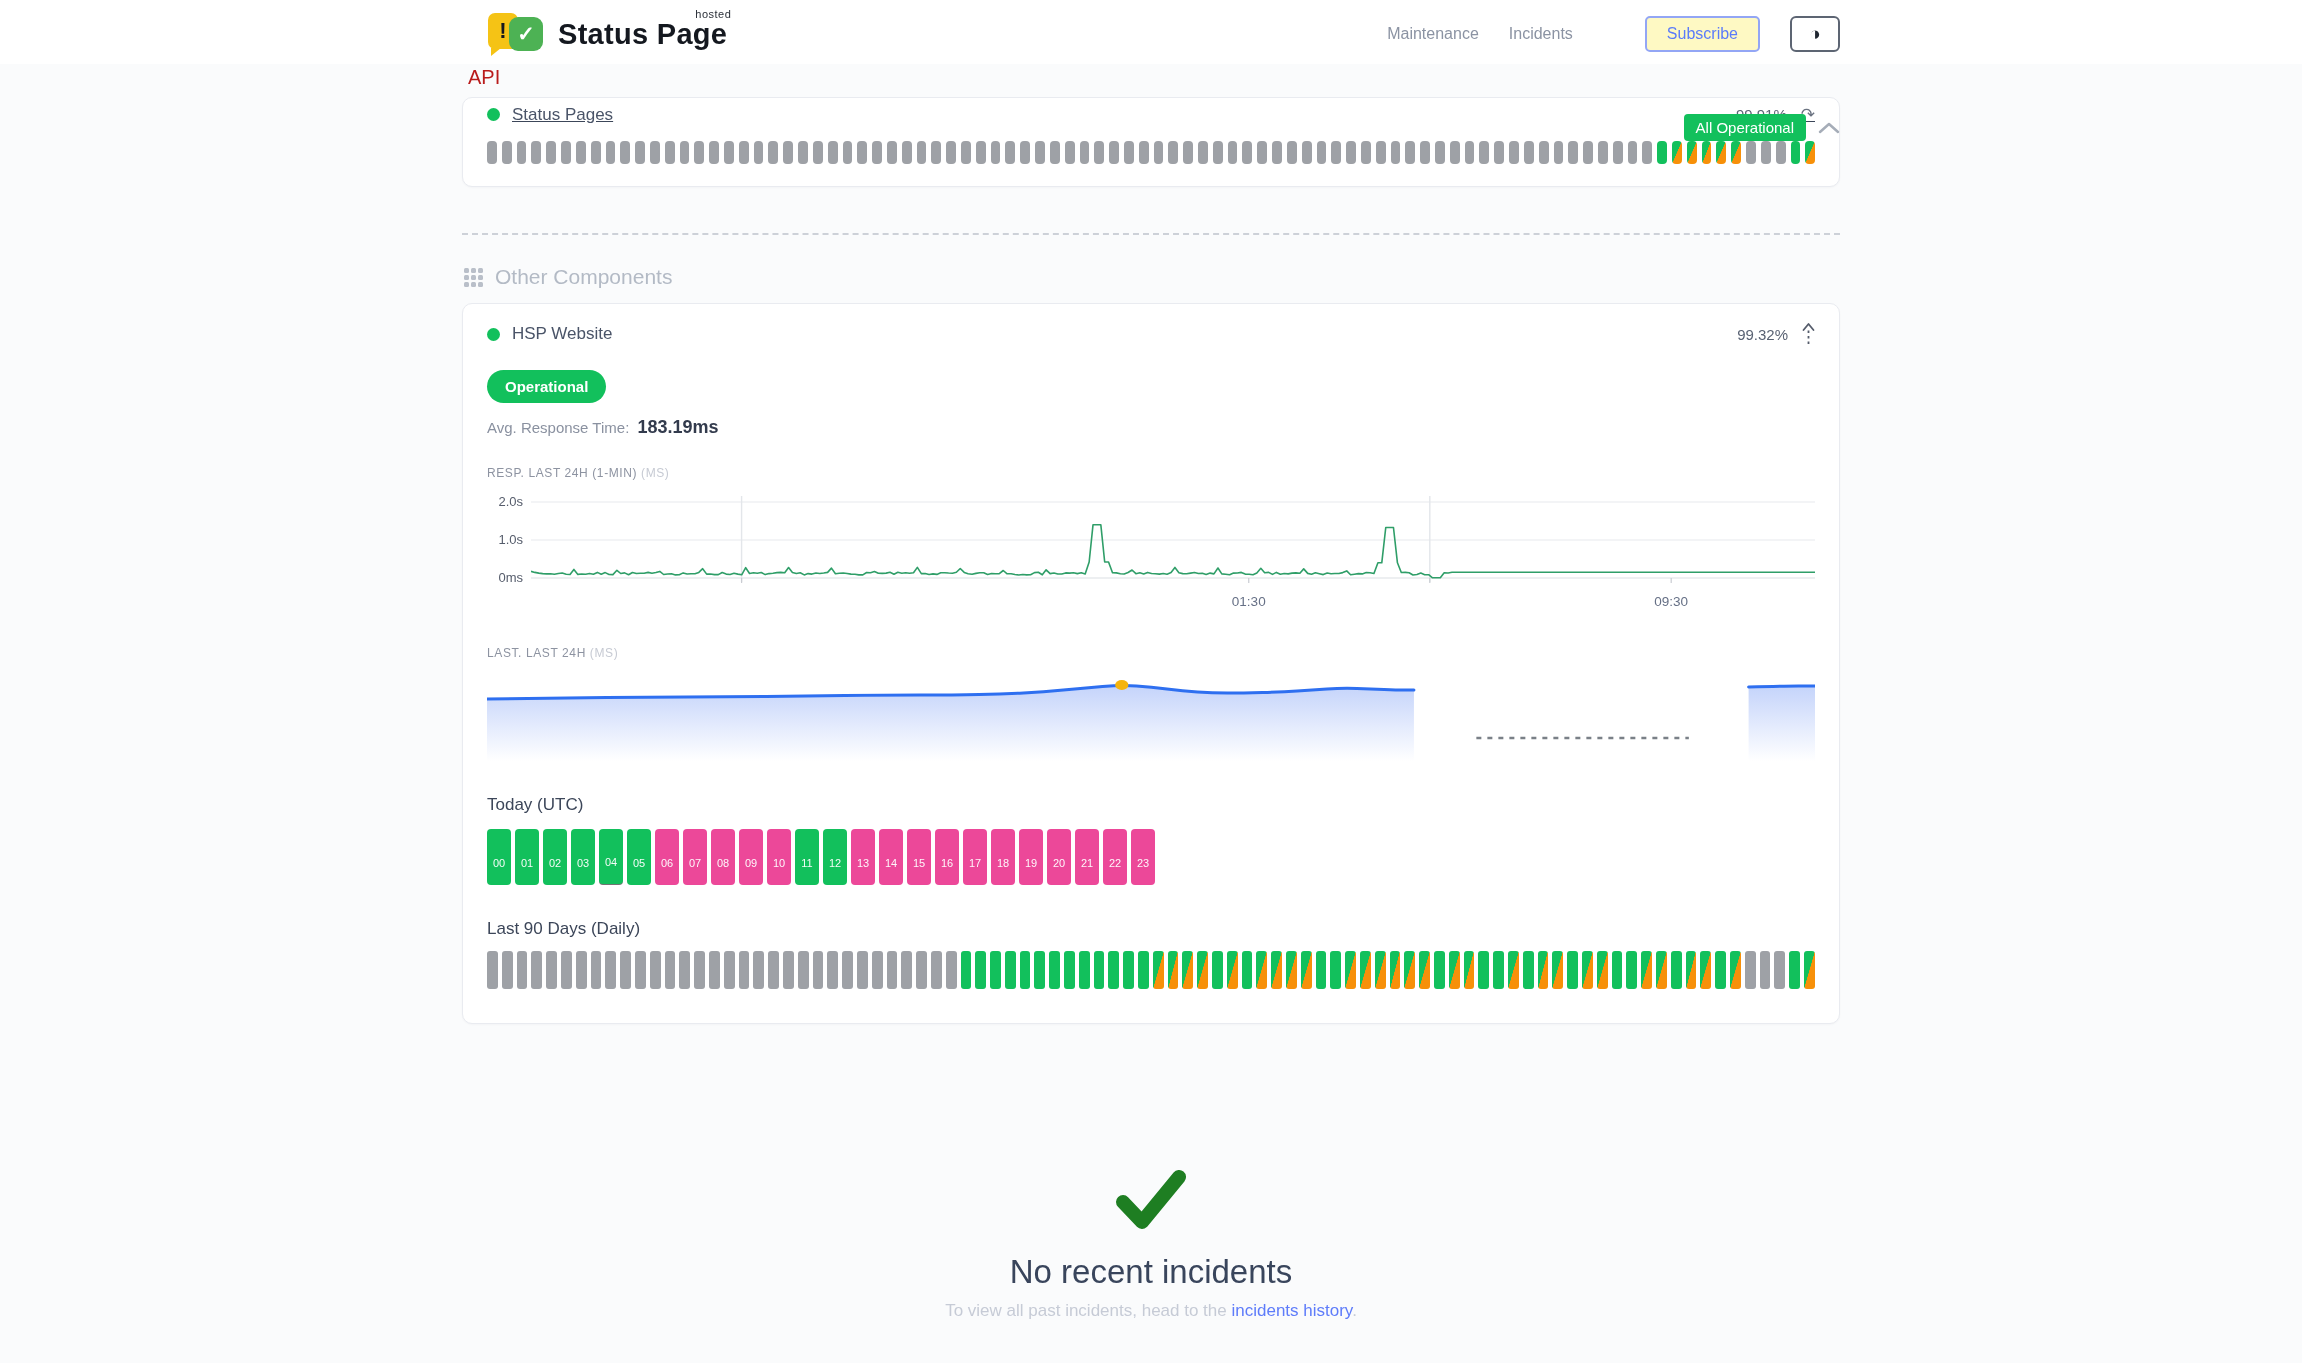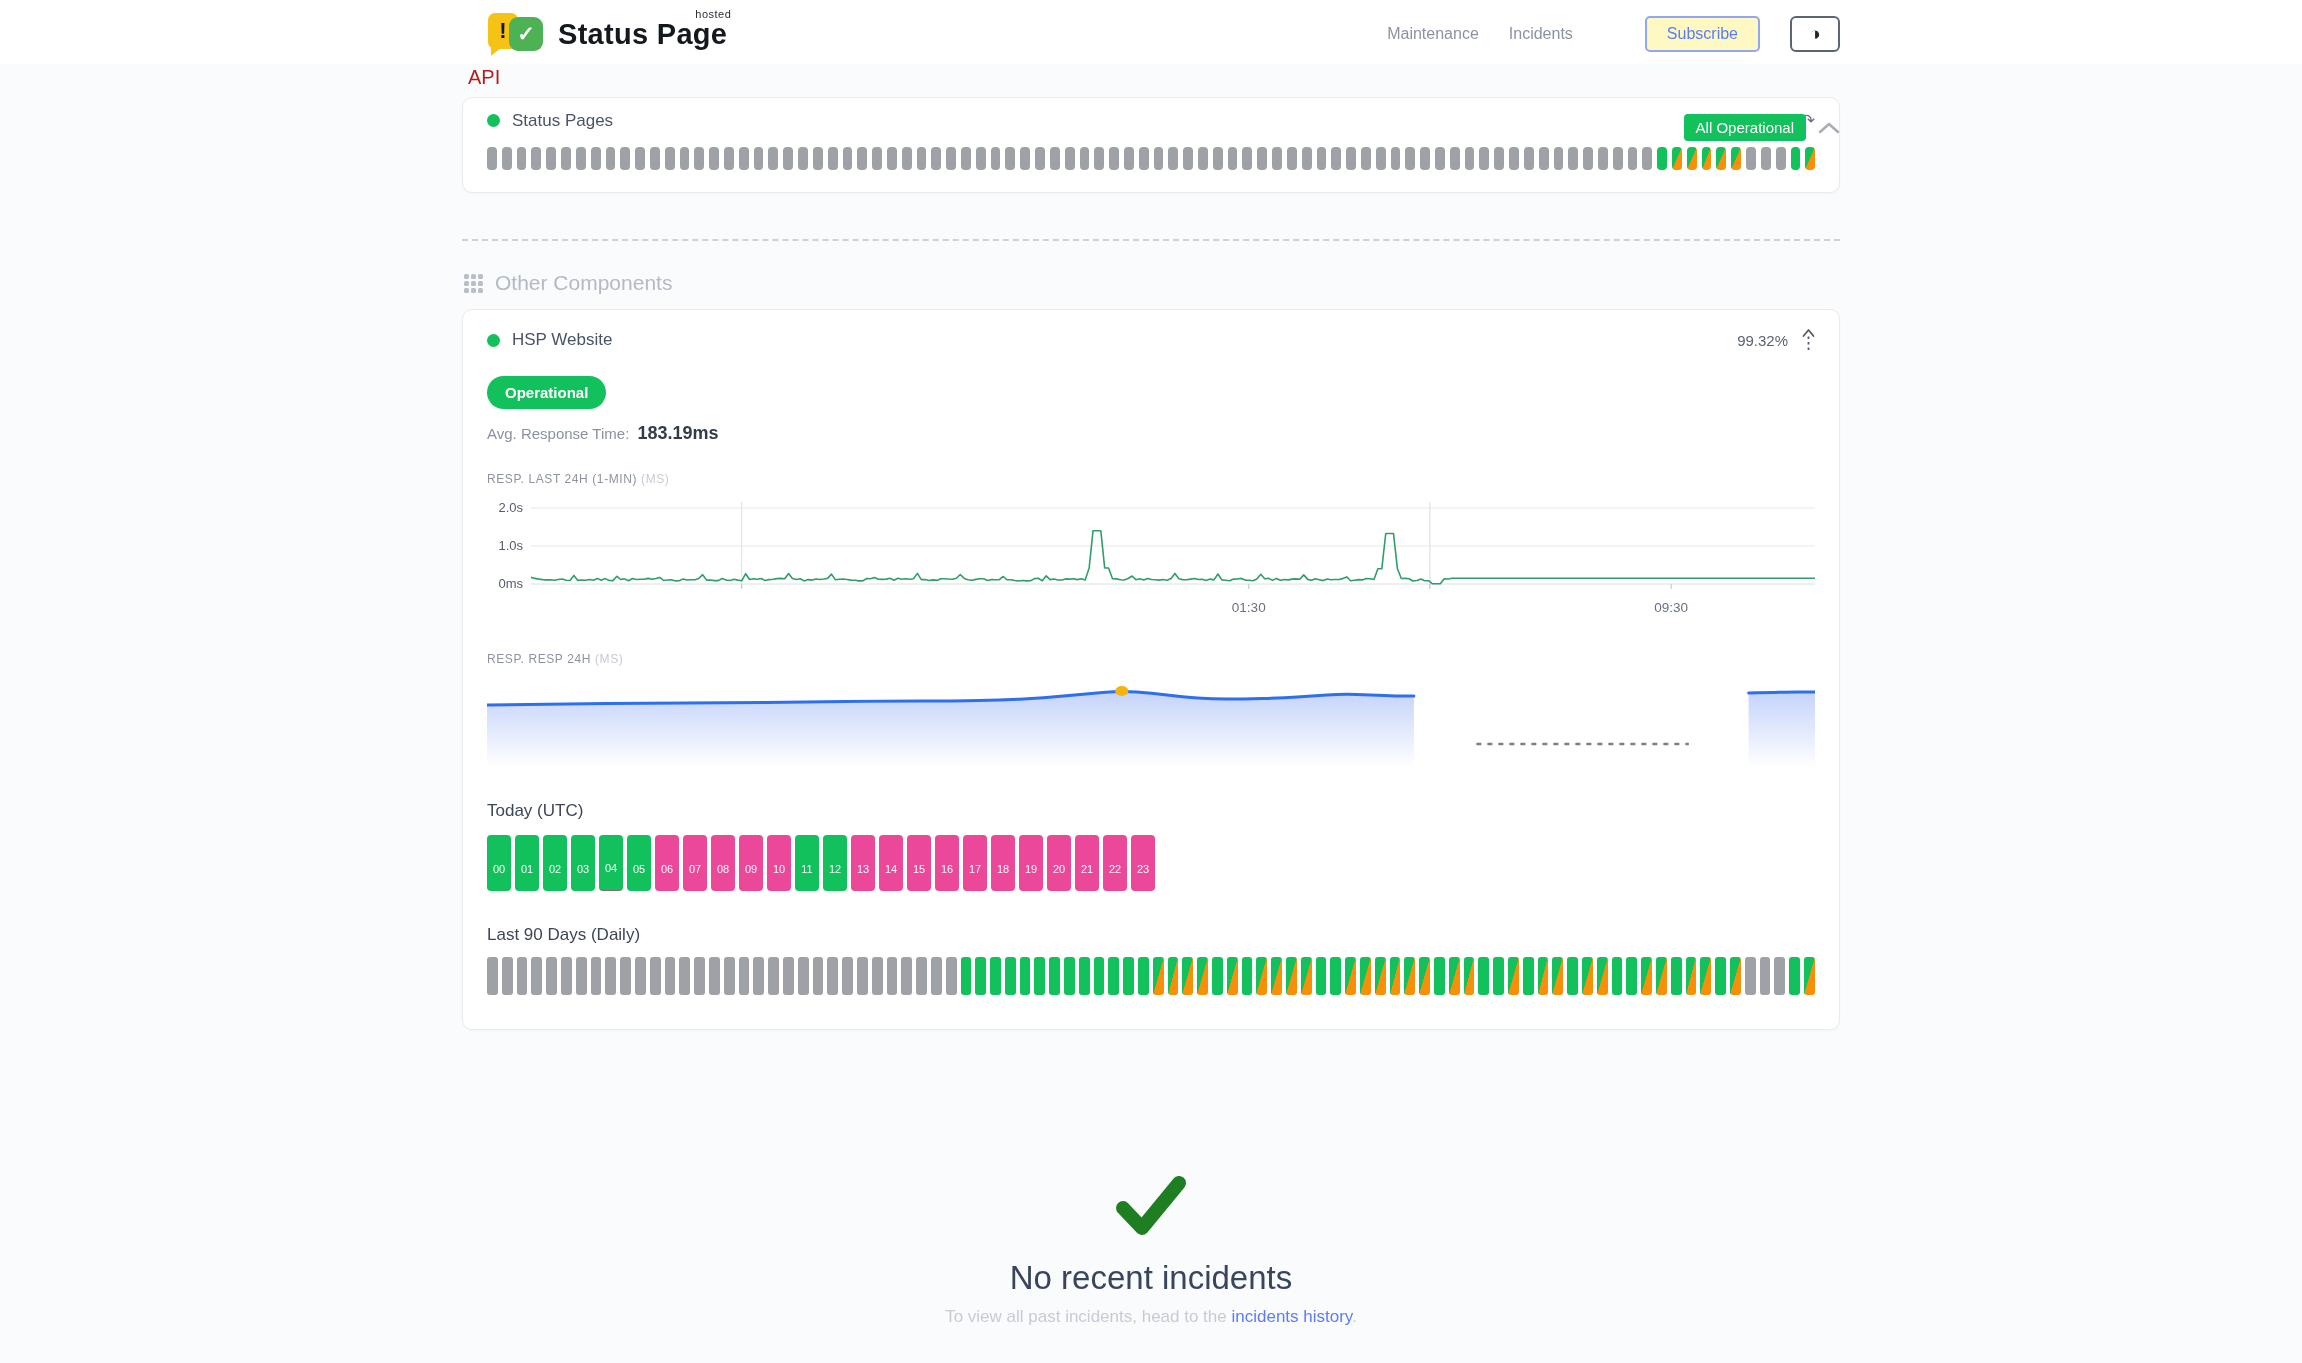--- a/index.html
+++ b/index.html
@@ -54,21 +54,21 @@
     background:#12c05c; color:#fff; font-size:15px; padding:5px 12px; border-radius:4px;
   }
   .caret-up { cursor:pointer; display:flex; }
 
   
   .section-title-sm { font-size:20px; color:#b91c1c; margin:2px 0 8px 6px; }
   .card {
     background:#fff; border:1px solid #e9ebf0; border-radius:10px;
     box-shadow:0 1px 2px rgba(20,30,60,.03);
   }
-  .card1 { padding:12px 24px 22px; }
+  .card1 { padding:6px 24px 22px;text-decoration:underline; }
   .comp-row { display:flex; align-items:center; }
   .dot { width:13px; height:13px; border-radius:50%; background:#12c05c; margin-right:12px; }
   .comp-name { font-size:17px; color:#4a5468; }
   .comp-right { margin-left:auto; display:flex; align-items:center; gap:14px; }
   .comp-pct { font-size:15px; color:#596273; }
   .icon-btn { color:#6a7280; font-size:17px; cursor:pointer; background:none; border:none; display:flex; align-items:center; }
 
   .bars-row { display:flex; gap:5px; margin-top:16px; }
   .bars-row .bar { flex:1; height:23px; border-radius:4px; cursor:pointer; }
   .bar-gray { background:#9ea1a6; }
@@ -331,21 +331,21 @@
             <line x1="559" y1="88" x2="559" y2="93" stroke="#c9ccd2" stroke-width="1.2" vector-effect="non-scaling-stroke"></line>
             <line x1="888" y1="88" x2="888" y2="93" stroke="#c9ccd2" stroke-width="1.2" vector-effect="non-scaling-stroke"></line>
             <polyline points="0.0,81.3 3.0,82.4 6.1,83.1 9.1,83.6 12.2,83.9 15.2,83.7 18.2,84.3 21.3,83.5 24.3,83.0 27.4,84.3 30.4,84.5 33.4,79.4 36.5,84.4 39.5,84.0 42.6,84.2 45.6,83.5 48.6,84.2 51.7,82.4 54.7,84.3 57.8,82.6 60.8,84.5 63.8,84.6 66.9,80.3 69.9,83.5 72.9,82.9 76.0,84.8 79.0,82.5 82.1,83.5 85.1,83.3 88.1,83.2 91.2,82.4 94.2,83.3 97.3,82.5 100.3,81.4 103.3,84.5 106.4,84.0 109.4,83.8 112.5,84.9 115.5,84.7 118.5,82.9 121.6,84.0 124.6,83.8 127.7,83.7 130.7,82.4 133.7,78.7 136.8,84.1 139.8,84.0 142.9,84.6 145.9,84.6 148.9,82.5 152.0,84.1 155.0,84.5 158.1,83.3 161.1,84.1 164.1,84.8 167.2,77.7 170.2,83.5 173.3,82.8 176.3,83.2 179.3,82.5 182.4,84.6 185.4,83.6 188.4,83.2 191.5,82.6 194.5,82.4 197.6,82.7 200.6,77.5 203.6,82.4 206.7,83.5 209.7,82.8 212.8,84.9 215.8,83.6 218.8,84.1 221.9,83.0 224.9,83.5 228.0,83.0 231.0,82.4 234.0,78.1 237.1,83.8 240.1,83.3 243.2,83.0 246.2,83.5 249.2,84.1 252.3,84.3 255.3,84.9 258.4,84.9 261.4,82.5 264.4,82.7 267.5,81.5 270.5,83.3 273.6,83.4 276.6,83.1 279.6,82.3 282.7,84.2 285.7,82.3 288.8,83.2 291.8,82.8 294.8,83.3 297.9,82.8 300.9,77.4 304.0,83.6 307.0,83.5 310.0,84.5 313.1,83.9 316.1,84.4 319.1,82.8 322.2,82.7 325.2,83.0 328.3,83.2 331.3,82.3 334.3,78.5 337.4,82.4 340.4,83.7 343.5,84.3 346.5,83.4 349.5,82.8 352.6,82.7 355.6,84.5 358.7,83.5 361.7,83.7 364.7,83.6 367.8,80.5 370.8,83.8 373.9,83.7 376.9,84.5 379.9,85.0 383.0,84.5 386.0,84.9 389.1,84.7 392.1,82.6 395.1,82.3 398.2,84.8 401.2,79.8 404.3,83.6 407.3,83.0 410.3,84.0 413.4,84.0 416.4,82.9 419.5,83.1 422.5,82.8 425.5,83.6 428.6,82.8 431.6,83.9 434.7,72.0 437.7,34.8 440.7,34.8 443.8,34.8 446.8,72.0 449.8,72.0 452.9,82.8 455.9,82.9 459.0,83.8 462.0,84.0 465.0,82.5 468.1,80.0 471.1,83.7 474.2,82.8 477.2,83.9 480.2,82.4 483.3,83.5 486.3,83.8 489.4,84.1 492.4,83.5 495.4,84.2 498.5,82.6 501.5,77.4 504.6,82.7 507.6,83.6 510.6,83.8 513.7,83.1 516.7,82.5 519.8,83.5 522.8,83.2 525.8,84.5 528.9,83.1 531.9,83.9 535.0,78.0 538.0,83.9 541.0,84.2 544.1,84.7 547.1,83.1 550.2,83.0 553.2,82.4 556.2,84.1 559.3,84.3 562.3,84.8 565.3,83.0 568.4,78.3 571.4,82.8 574.5,82.4 577.5,84.4 580.5,82.4 583.6,84.2 586.6,83.5 589.7,83.9 592.7,83.1 595.7,82.9 598.8,83.3 601.8,78.9 604.9,83.4 607.9,84.2 610.9,82.7 614.0,83.7 617.0,84.6 620.1,83.0 623.1,83.7 626.1,83.5 629.2,83.5 632.2,82.6 635.3,80.9 638.3,84.7 641.3,84.2 644.4,83.6 647.4,83.9 650.5,82.5 653.5,82.7 656.5,83.5 659.6,72.8 662.6,72.8 665.7,37.5 668.7,37.5 671.7,37.5 674.8,72.8 677.8,82.5 680.9,82.4 683.9,82.7 686.9,85.0 690.0,84.5 693.0,83.0 696.0,84.7 699.1,84.7 702.1,87.8 705.2,87.8 708.2,87.8 711.2,82.8 714.3,83.0 717.3,82.3 720.4,82.3 723.4,82.3 726.4,82.3 729.5,82.3 732.5,82.3 735.6,82.3 738.6,82.3 741.6,82.3 744.7,82.3 747.7,82.3 750.8,82.3 753.8,82.3 756.8,82.3 759.9,82.3 762.9,82.3 766.0,82.3 769.0,82.3 772.0,82.3 775.1,82.3 778.1,82.3 781.2,82.3 784.2,82.3 787.2,82.3 790.3,82.3 793.3,82.3 796.4,82.3 799.4,82.3 802.4,82.3 805.5,82.3 808.5,82.3 811.6,82.3 814.6,82.3 817.6,82.3 820.7,82.3 823.7,82.3 826.7,82.3 829.8,82.3 832.8,82.3 835.9,82.3 838.9,82.3 841.9,82.3 845.0,82.3 848.0,82.3 851.1,82.3 854.1,82.3 857.1,82.3 860.2,82.3 863.2,82.3 866.3,82.3 869.3,82.3 872.3,82.3 875.4,82.3 878.4,82.3 881.5,82.3 884.5,82.3 887.5,82.3 890.6,82.3 893.6,82.3 896.7,82.3 899.7,82.3 902.7,82.3 905.8,82.3 908.8,82.3 911.9,82.3 914.9,82.3 917.9,82.3 921.0,82.3 924.0,82.3 927.1,82.3 930.1,82.3 933.1,82.3 936.2,82.3 939.2,82.3 942.2,82.3 945.3,82.3 948.3,82.3 951.4,82.3 954.4,82.3 957.4,82.3 960.5,82.3 963.5,82.3 966.6,82.3 969.6,82.3 972.6,82.3 975.7,82.3 978.7,82.3 981.8,82.3 984.8,82.3 987.8,82.3 990.9,82.3 993.9,82.3 997.0,82.3 1000.0,82.3" fill="none" stroke="#2f9e68" stroke-width="1.6" stroke-linejoin="round" vector-effect="non-scaling-stroke"></polyline>
           </svg>
           <div class="xlabel" style="left: 55.9%;">01:30</div>
           <div class="xlabel" style="left: 88.8%;">09:30</div>
         </div>
     </div>
 
     <div class="chart-label">
-      <span>RESP. RESP 24H</span>
+      <span>LAST. LAST 24H</span>
       <span class="unit">(MS)</span>
     </div>
     <div class="chart2" id="c2-plot">
         <svg viewBox="0 0 1000 95" preserveAspectRatio="none">
           <defs>
             <linearGradient id="bluefill" x1="0" y1="0" x2="0" y2="1">
               <stop offset="0%" stop-color="#3b6ef0" stop-opacity="0.30"></stop>
               <stop offset="100%" stop-color="#3b6ef0" stop-opacity="0"></stop>
             </linearGradient>
           </defs>

